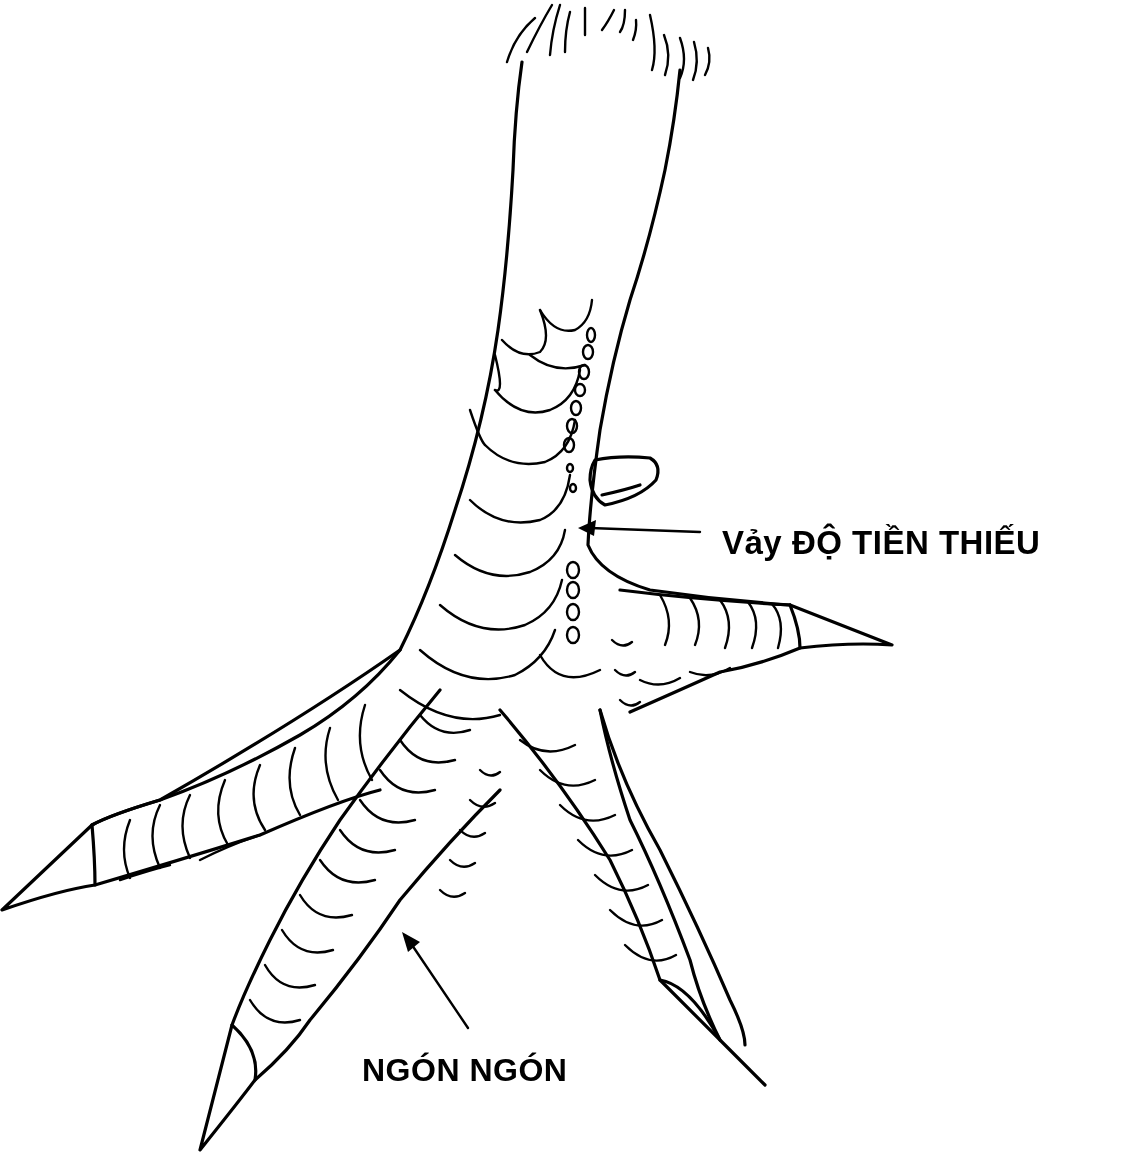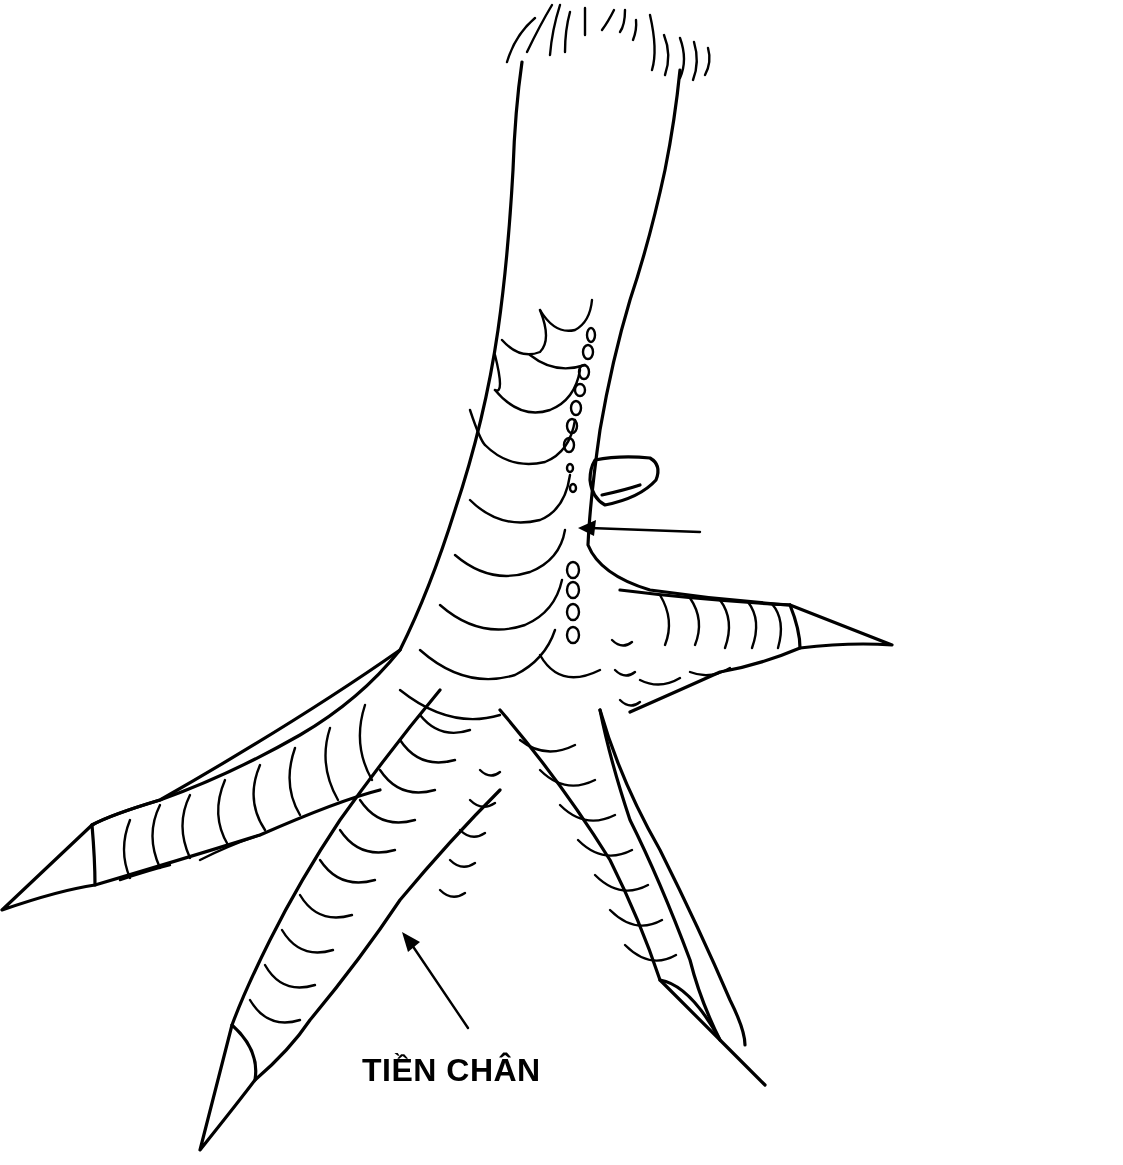--- a/index.html
+++ b/index.html
@@ -163,15 +163,16 @@
   <g>
     <path class="thin" d="M700 532 L590 528"></path>
     <path class="fill-ink" d="M578 528 L596 520 L594 536 Z"></path>
   </g>
   <g>
     <path class="thin" d="M468 1028 L412 945"></path>
     <path class="fill-ink" d="M402 932 L420 942 L408 952 Z"></path>
   </g>
 </svg>
 
-<div class="label" id="label-toe-1">TIỀN CHÂN</div>
+<div class="label" id="label-scale">Vảy ĐỘ TIỀN THIẾU</div>
+<div class="label" id="label-toe-1">NGÓN NGÓN</div>
 
 </div>
 
 </body></html>

